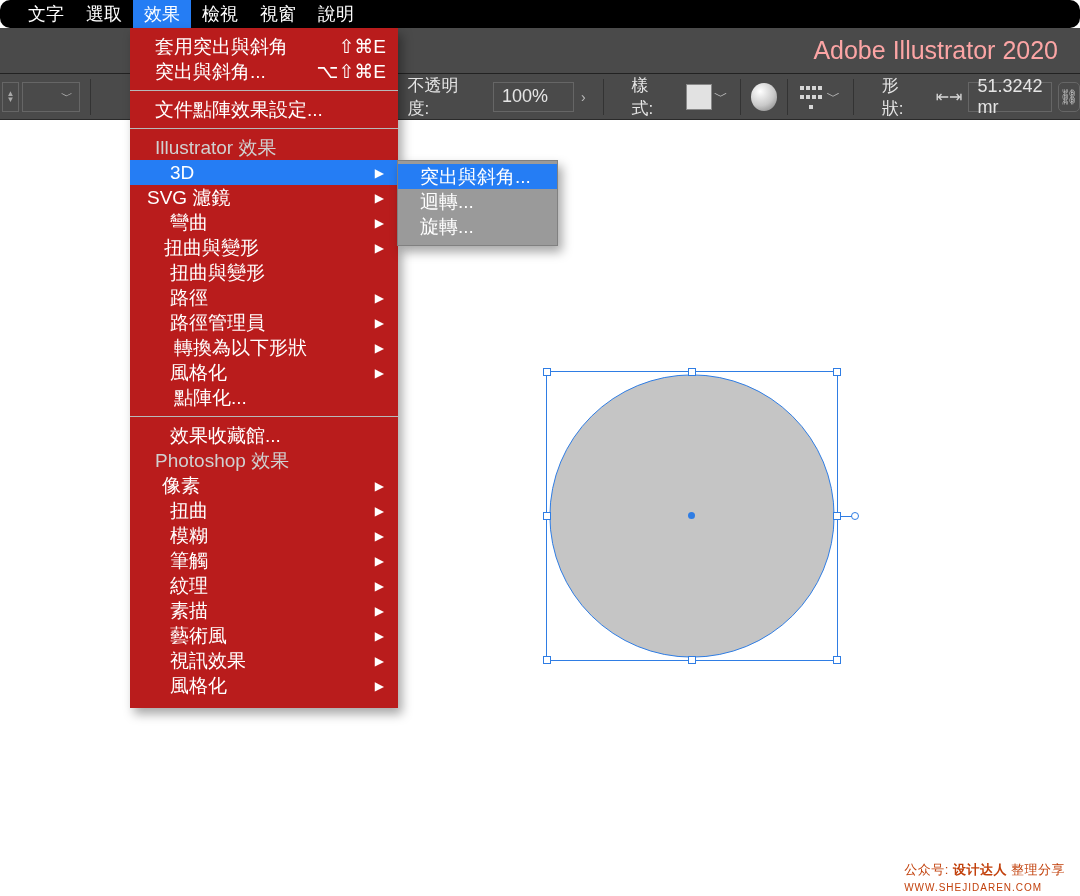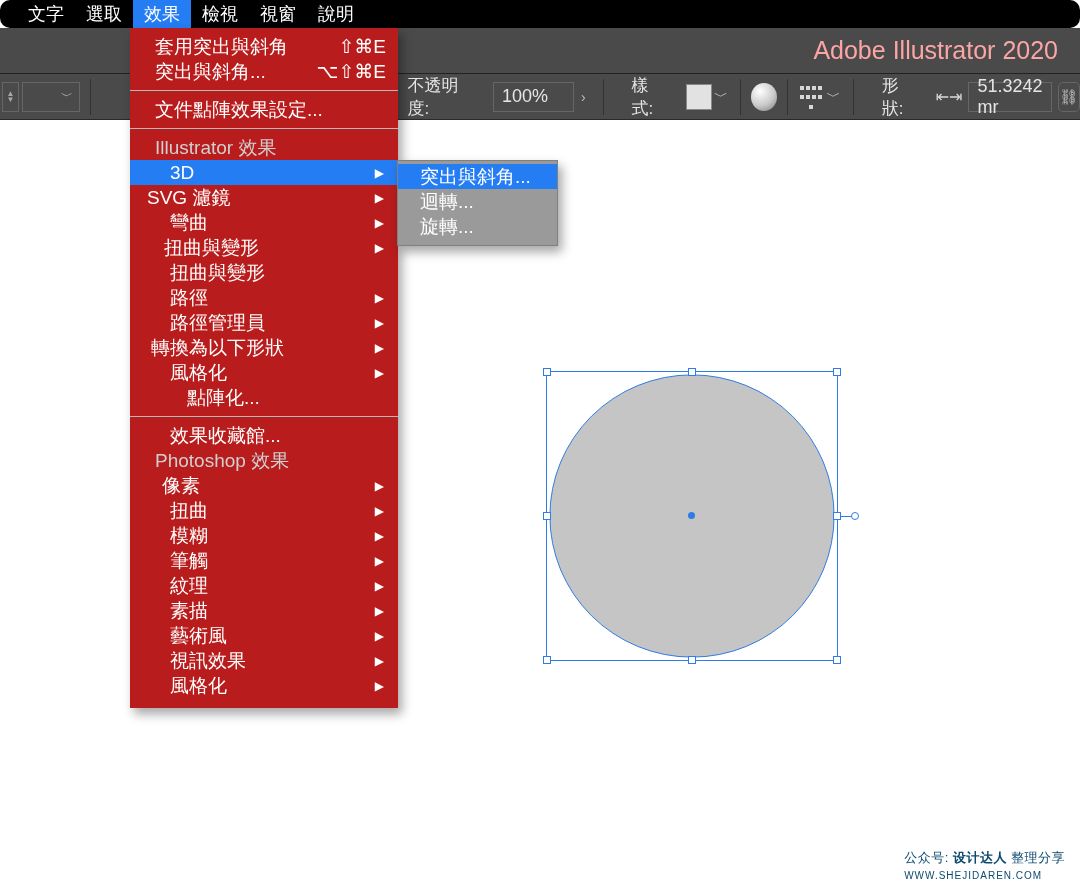--- a/index.html
+++ b/index.html
@@ -38,21 +38,21 @@
   .dropdown .dd-row { display: flex; align-items: center; height: 25px; padding-left: 25px; padding-right: 12px; cursor: pointer; position: relative; }
   .dropdown .dd-row.hi { background: #257df4; }
   .dropdown .dd-row.muted { color: #d0d0d0; cursor: default; }
   .dropdown .dd-sep { height: 1px; background: #b8b8b8; margin: 6px 0; }
   .dd-shortcut { position: absolute; right: 12px; }
   .dd-arrow { position: absolute; right: 14px; color: #fff; font-size: 12px; }
   .dropdown .dd-row.hi .dd-arrow { color: #fff; }
   .submenu { position: absolute; left: 397px; top: 160px; width: 161px; background: #9a9a9a; color: #fff; font-size: 19px; box-shadow: 4px 6px 10px rgba(0,0,0,0.35); z-index: 70; border: 1px solid #808080; padding-top: 3px; padding-bottom: 6px; }
   .submenu .dd-row { display: flex; align-items: center; height: 25px; padding-left: 22px; cursor: pointer; }
   .submenu .dd-row.hi { background: #257df4; }
-  .watermark { position: absolute; right: 15px; bottom: 14px; color: #0c4a6e; font-size: 13px; letter-spacing: 0.5px; }
+  .watermark { position: absolute; right: 15px; bottom: 2px; color: #c2410c; font-size: 13px; letter-spacing: 0.5px; }
   .watermark b { font-weight: 600; }
 </style>
 </head>
 <body>
 
 <div class="menubar">
   <div class="menu-item">文字</div>
   <div class="menu-item">選取</div>
   <div class="menu-item active">效果</div>
   <div class="menu-item">檢視</div>
@@ -157,29 +157,29 @@
       <span>扭曲與變形</span>
     </div>
   <div class="dd-row" style="padding-left:40px">
       <span>路徑</span>
       <span class="dd-arrow">▶</span>
     </div>
   <div class="dd-row" style="padding-left:40px">
       <span>路徑管理員</span>
       <span class="dd-arrow">▶</span>
     </div>
-  <div class="dd-row" style="padding-left:21px">
+  <div class="dd-row" style="padding-left:44px">
       <span>轉換為以下形狀</span>
       <span class="dd-arrow">▶</span>
     </div>
   <div class="dd-row" style="padding-left:40px">
       <span>風格化</span>
       <span class="dd-arrow">▶</span>
     </div>
-  <div class="dd-row" style="padding-left:57px">
+  <div class="dd-row" style="padding-left:44px">
       <span>點陣化...</span>
     </div>
   <div class="dd-sep"></div>
   <div class="dd-row" style="padding-left:40px">
       <span>效果收藏館...</span>
     </div>
   <div class="dd-row muted">Photoshop 效果</div>
   <div class="dd-row" style="padding-left:32px">
       <span>像素</span>
       <span class="dd-arrow">▶</span>

